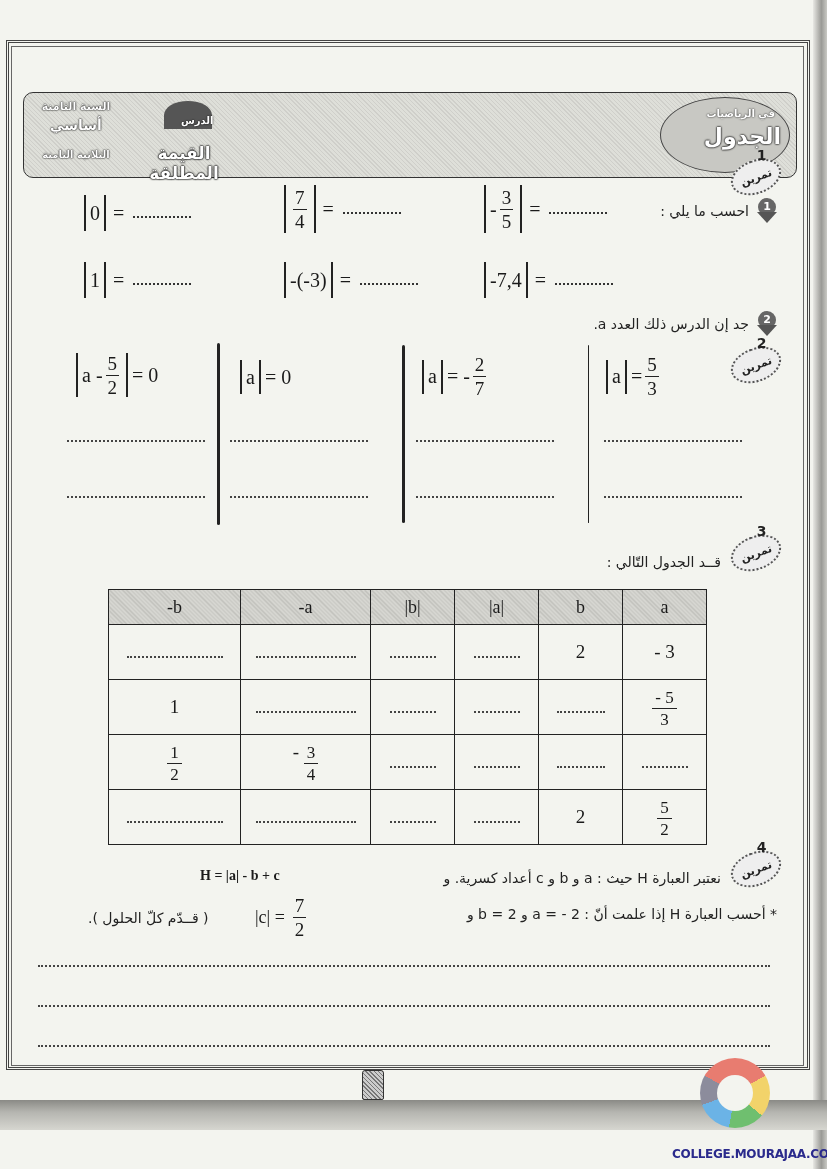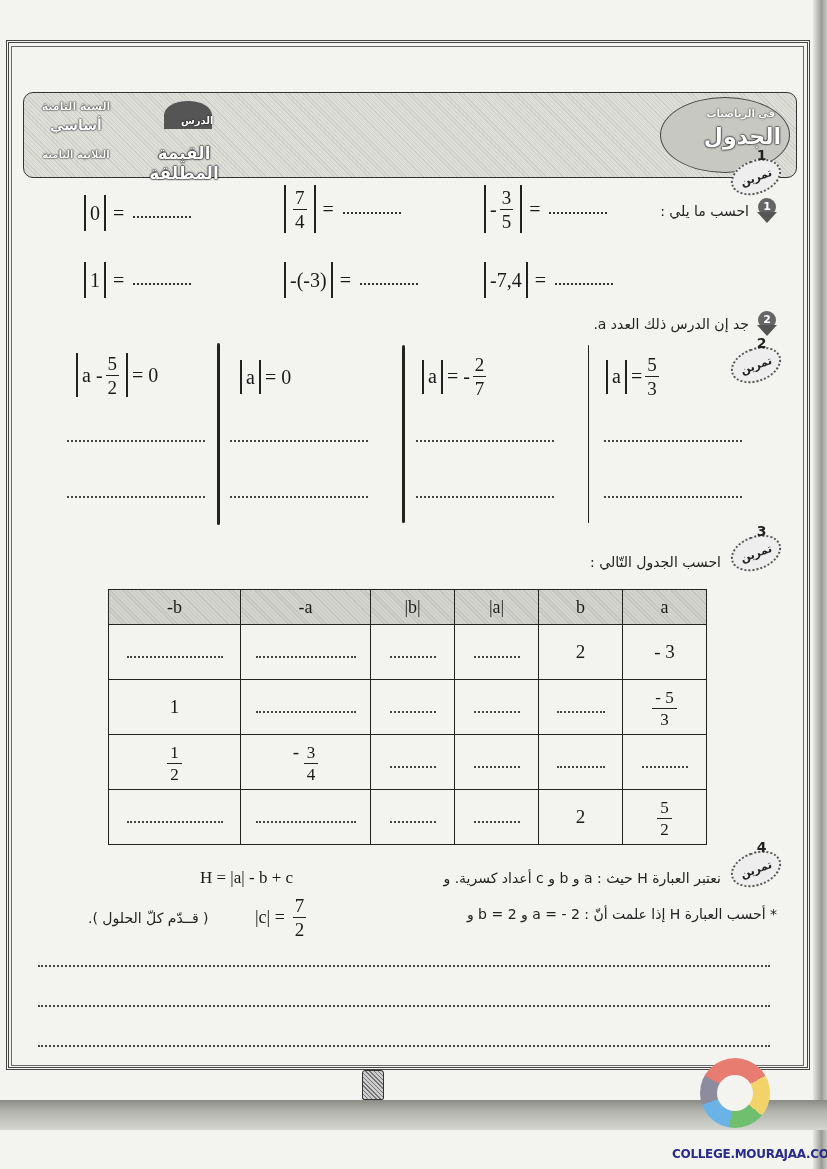--- a/index.html
+++ b/index.html
@@ -235,21 +235,21 @@
 <div class="dotline" style="left:604px;top:440px;width:138px;"></div>
 <div class="dotline" style="left:67px;top:496px;width:138px;"></div>
 <div class="dotline" style="left:230px;top:496px;width:138px;"></div>
 <div class="dotline" style="left:416px;top:496px;width:138px;"></div>
 <div class="dotline" style="left:604px;top:496px;width:138px;"></div>
 
 <div class="ex-badge" style="left:730px;top:536px;">
   <span>تمرين</span>
   <span class="num">3</span>
 </div>
-<div class="arabic" style="right:106px;top:554px;">احسب الجدول التّالي :</div>
+<div class="arabic" style="right:106px;top:554px;">قــد الجدول التّالي :</div>
 
 <table class="grid">
   <tbody>
       <tr class="head">
     <td style="width:132px;">-b</td>
     <td style="width:130px;">-a</td>
     <td style="width:84px;">|b|</td>
     <td style="width:84px;">|a|</td>
     <td style="width:84px;">b</td>
     <td style="width:84px;">a</td>
@@ -299,21 +299,21 @@
           </span></td>
   </tr>
 </tbody>
   </table>
 
 <div class="ex-badge" style="left:730px;top:852px;">
   <span>تمرين</span>
   <span class="num">4</span>
 </div>
 <div class="arabic" style="right:106px;top:870px;">نعتبر العبارة H حيث : a و b و c أعداد كسرية. و</div>
-<div style="position:absolute;left:200px;top:868px;font-size:17px;font-weight:normal;direction:ltr;">H = |a| - b + c</div>
+<div style="position:absolute;left:200px;top:868px;font-size:14px;font-weight:bold;direction:ltr;">H = |a| - b + c</div>
 
 <div class="arabic" style="right:50px;top:906px;">* أحسب العبارة H إذا علمت أنّ : a = - 2 و b = 2 و</div>
 <div class="abs" style="left:255px;top:896px;font-size:18px;direction:ltr;">
   <span>|c| =</span>
   <span class="frac" style="margin-left:8px;">
       <span class="n">7</span>
       <span class="d">2</span>
     </span>
 </div>
 <div class="arabic" style="left:88px;top:910px;direction:rtl;">( قــدّم كلّ الحلول ).</div>

